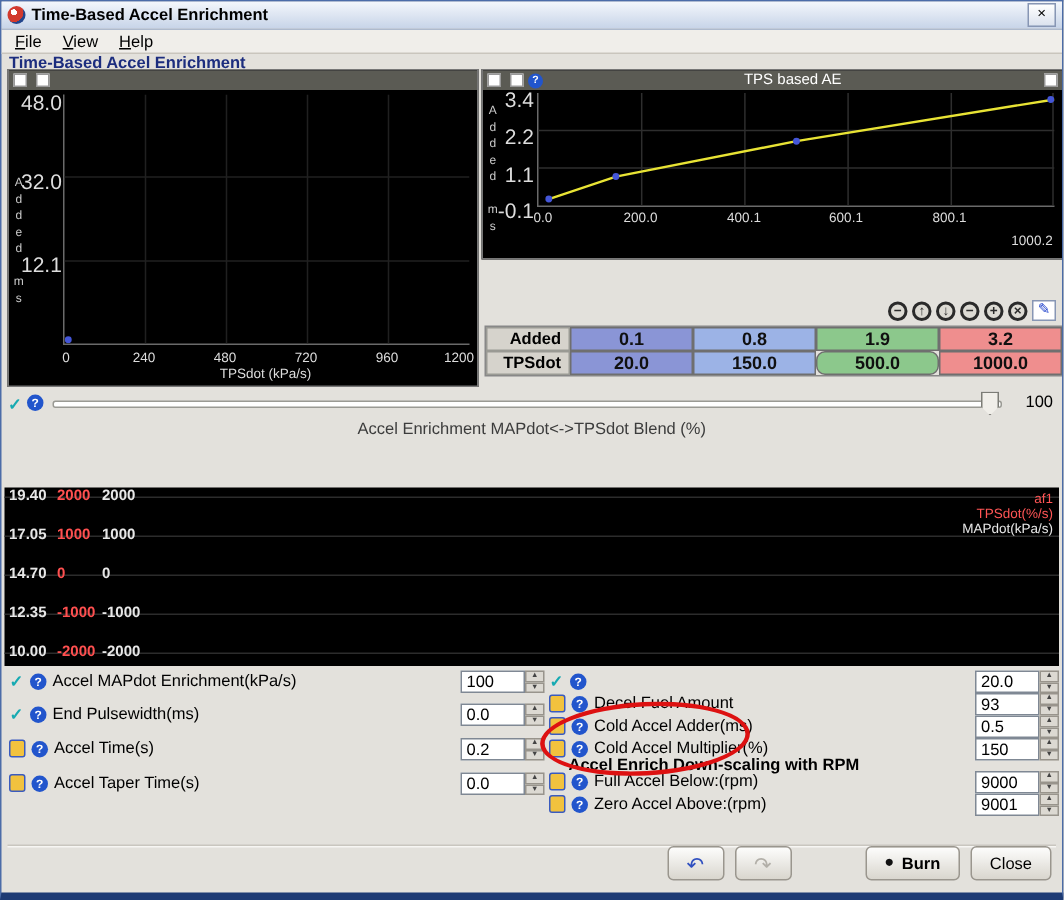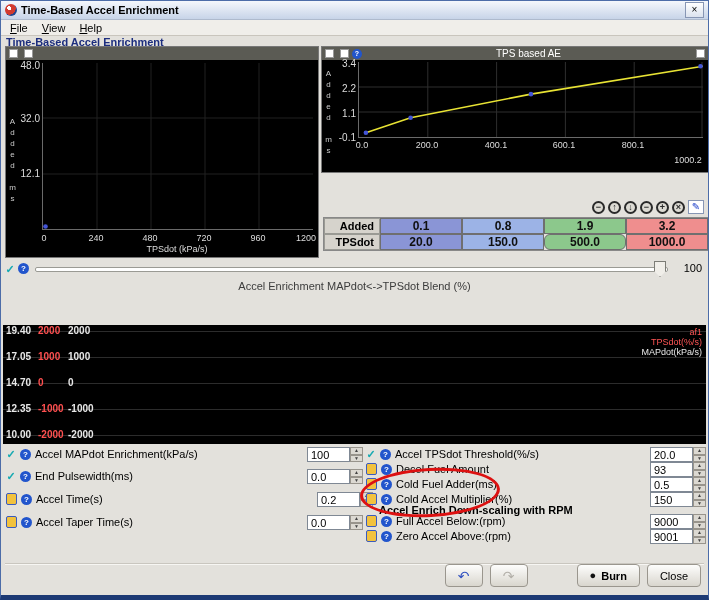--- a/index.html
+++ b/index.html
@@ -26,21 +26,21 @@
   
   .chart{position:absolute;background:#000;overflow:hidden;border:1px solid #777;}
   .chart-header{position:absolute;top:0;left:0;right:0;height:13px;background:#5b5b54;
     color:#fff;display:flex;align-items:center;font-size:10px;}
   .chart-title{flex:1;text-align:center;}
   .chk{width:7px;height:7px;background:#fff;border:1px solid #999;margin:0 3px;flex:0 0 auto;}
   .hdr-help{width:10px;height:10px;border-radius:50%;background:#2255cc;color:#fff;
     font-size:7px;font-weight:bold;display:flex;align-items:center;justify-content:center;
     margin-right:2px;flex:0 0 auto;}
   .plot{position:absolute;border-left:1px solid #6a6a6a;border-bottom:1px solid #6a6a6a;}
-  .ytick{position:absolute;left:8px;width:26px;text-align:right;font-size:10px;color:#ddd;}
+  .ytick{position:absolute;left:8px;width:26px;text-align:right;font-size:14px;color:#ddd;}
   .xtick{position:absolute;transform:translateX(-50%);font-size:9px;color:#ddd;}
   .xlabel{position:absolute;text-align:center;font-size:9px;color:#ddd;}
   .ylab-vert{position:absolute;left:2px;writing-mode:vertical-rl;text-orientation:upright;
     font-size:8px;letter-spacing:2px;color:#ccc;}
 
   
   .tbl-toolbar{position:absolute;top:199px;left:322px;right:4px;display:flex;
     justify-content:flex-end;gap:3px;align-items:center;}
   .circle-btn{width:13px;height:13px;border:2px solid #2a2a2a;border-radius:50%;
     background:#dcdad3;color:#2a2a2a;font-size:9px;font-weight:bold;line-height:1;
@@ -271,21 +271,21 @@
         <button class="sp-btn up"></button>
         <button class="sp-btn dn"></button>
       </span>
   </div>
 
   <div class="field-row" style="left:5px;top:491px;">
     <span class="thumb-ic"></span>
     <span class="help-ic">?</span>
     <span>Accel Time(s)</span>
   </div>
-  <div class="spin-input" style="left:316px;top:491px;justify-content:center;">
+  <div class="spin-input" style="left:306px;top:491px;justify-content:center;">
     <span class="val">0.2</span>
     <span class="spin">
         <button class="sp-btn up"></button>
         <button class="sp-btn dn"></button>
       </span>
   </div>
 
   <div class="field-row" style="left:5px;top:514px;">
     <span class="thumb-ic"></span>
     <span class="help-ic">?</span>
@@ -295,21 +295,20 @@
     <span class="val">0.0</span>
     <span class="spin">
         <button class="sp-btn up"></button>
         <button class="sp-btn dn"></button>
       </span>
   </div>
 
   <div class="field-row" style="left:365px;top:446px;">
     <span class="check-ic">✓</span>
     <span class="help-ic">?</span>
-    <span>Accel TPSdot Threshold(%/s)</span>
   </div>
   <div class="spin-input" style="left:649px;top:446px;">
     <span class="val">20.0</span>
     <span class="spin">
         <button class="sp-btn up"></button>
         <button class="sp-btn dn"></button>
       </span>
   </div>
 
   <div class="field-row" style="left:365px;top:461px;">
@@ -321,21 +320,21 @@
     <span class="val">93</span>
     <span class="spin">
         <button class="sp-btn up"></button>
         <button class="sp-btn dn"></button>
       </span>
   </div>
 
   <div class="field-row" style="left:365px;top:476px;">
     <span class="thumb-ic"></span>
     <span class="help-ic">?</span>
-    <span>Cold Fuel Adder(ms)</span>
+    <span>Cold Accel Adder(ms)</span>
   </div>
   <div class="spin-input" style="left:649px;top:476px;">
     <span class="val">0.5</span>
     <span class="spin">
         <button class="sp-btn up"></button>
         <button class="sp-btn dn"></button>
       </span>
   </div>
 
   <div class="field-row" style="left:365px;top:491px;">

